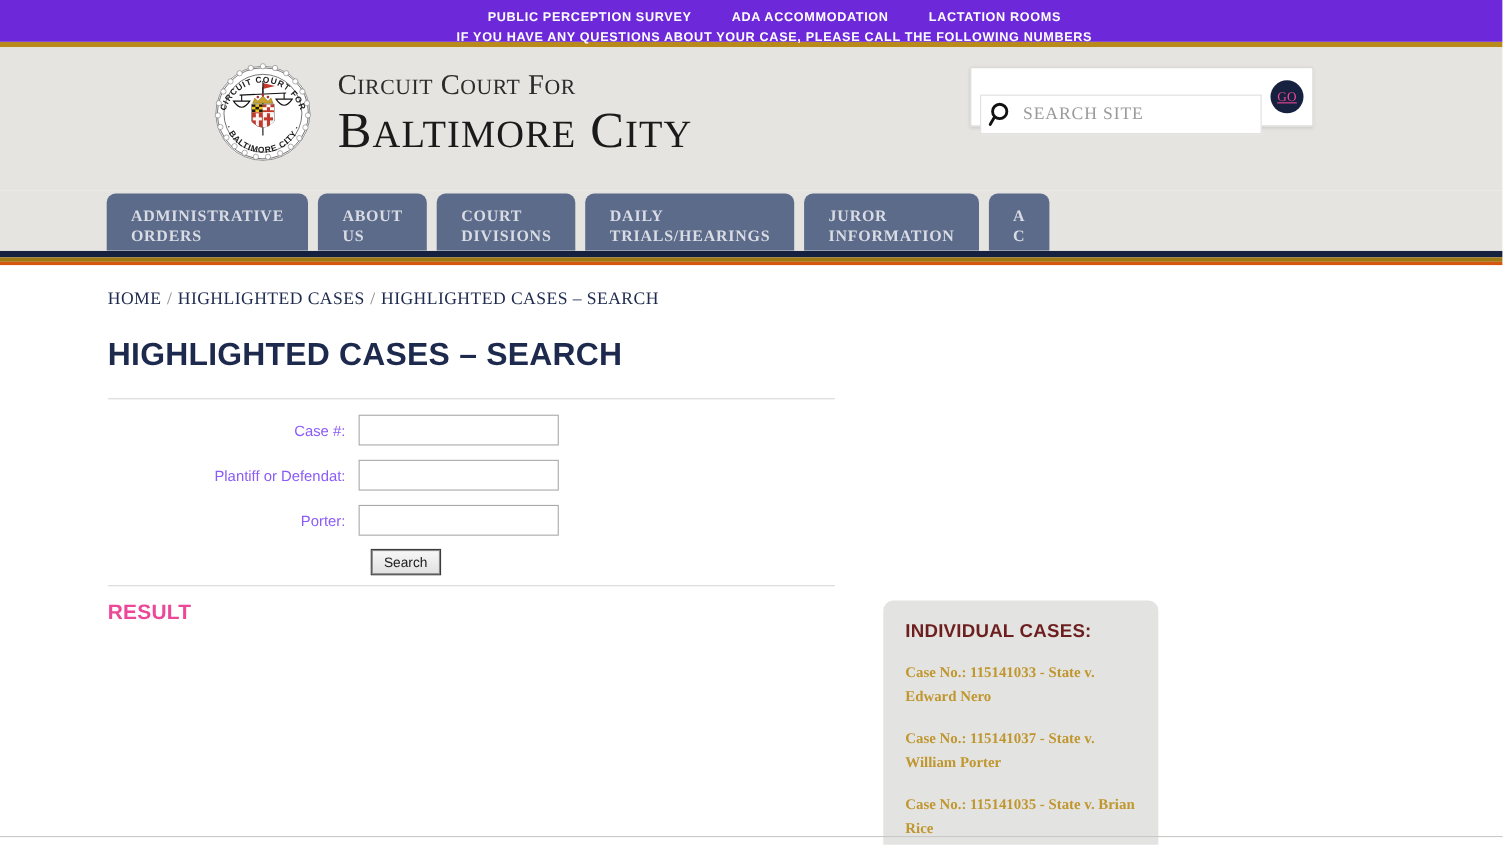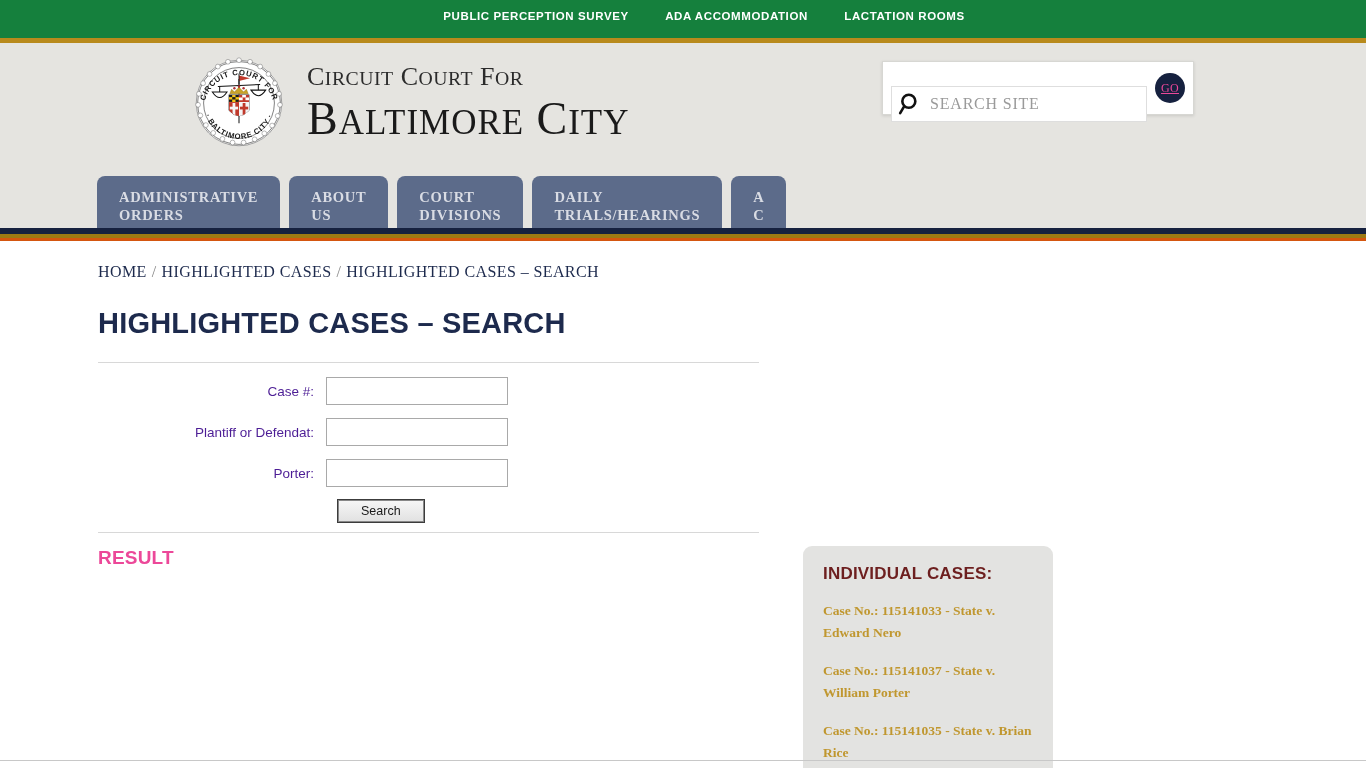--- a/index.html
+++ b/index.html
@@ -6,21 +6,21 @@
   html, body {
     margin: 0; padding: 0;
     width: 1366px; height: 768px;
     background: #ffffff;
     font-family: "Liberation Sans", sans-serif;
     overflow: hidden;
   }
 
   
   #topbar {
-    background: #15803d;
+    background: #6d28d9;
     height: 38px;
     width: 100%;
     position: relative;
     padding-left: 42px;
   }
   #topbar-inner {
     width: 1180px;
     margin: 0 auto;
     padding-top: 7px;
     text-align: center;
@@ -220,38 +220,38 @@
     display: flex;
     align-items: center;
     margin-bottom: 13px;
   }
   .formlabel {
     width: 228px;
     text-align: right;
     padding-right: 12px;
     font-family: "Liberation Sans", sans-serif;
     font-size: 13.5px;
-    color: #4c1d95;
+    color: #8b5cf6;
   }
   .forminput {
     width: 182px;
     height: 28px;
     border: 1px solid #a9a9a9;
     background: #ffffff;
     font-family: "Liberation Sans", sans-serif;
     font-size: 13px;
     padding: 0 4px;
     color: #222;
   }
   #search-submit-row { display: flex; }
   #search-submit-spacer { width: 228px; }
   #search-submit {
     margin-left: 12px;
     height: 22px;
-    padding: 0 22px;
+    padding: 0 10px;
     font-family: "Liberation Sans", sans-serif;
     font-size: 12.5px;
     color: #1a1a1a;
     background: linear-gradient(#f6f6f6, #e2e2e2);
     border: 1px solid #888888;
     outline: 1px solid #3c3c3c;
     cursor: pointer;
   }
 
   #result-heading {
@@ -303,20 +303,21 @@
 </head>
 <body>
 
 <div id="topbar">
   <div id="topbar-inner">
     <div class="toplinks">
       <a class="toplink">PUBLIC PERCEPTION SURVEY</a>
       <a class="toplink">ADA ACCOMMODATION</a>
       <a class="toplink">LACTATION ROOMS</a>
     </div>
+    <div class="topnotice">IF YOU HAVE ANY QUESTIONS ABOUT YOUR CASE, PLEASE CALL THE FOLLOWING NUMBERS</div>
   </div>
 </div>
 <div id="gold-rule"></div>
 
 <div id="header">
   <div id="header-inner">
 
     <div id="brand">
       <svg id="seal" viewBox="0 0 100 100">
         <g>
@@ -445,20 +446,24 @@
     </div>
     <div class="navtab">
       <span>COURT</span>
       <span>DIVISIONS</span>
     </div>
     <div class="navtab">
       <span>DAILY</span>
       <span>TRIALS/HEARINGS</span>
     </div>
     <div class="navtab">
+      <span>JUROR</span>
+      <span>INFORMATION</span>
+    </div>
+    <div class="navtab">
       <span>A</span>
       <span>C</span>
     </div>
   </div>
 </div>
 <div id="rule-navy"></div>
 <div id="rule-gold"></div>
 <div id="rule-rust"></div>
 
 <div id="content">

